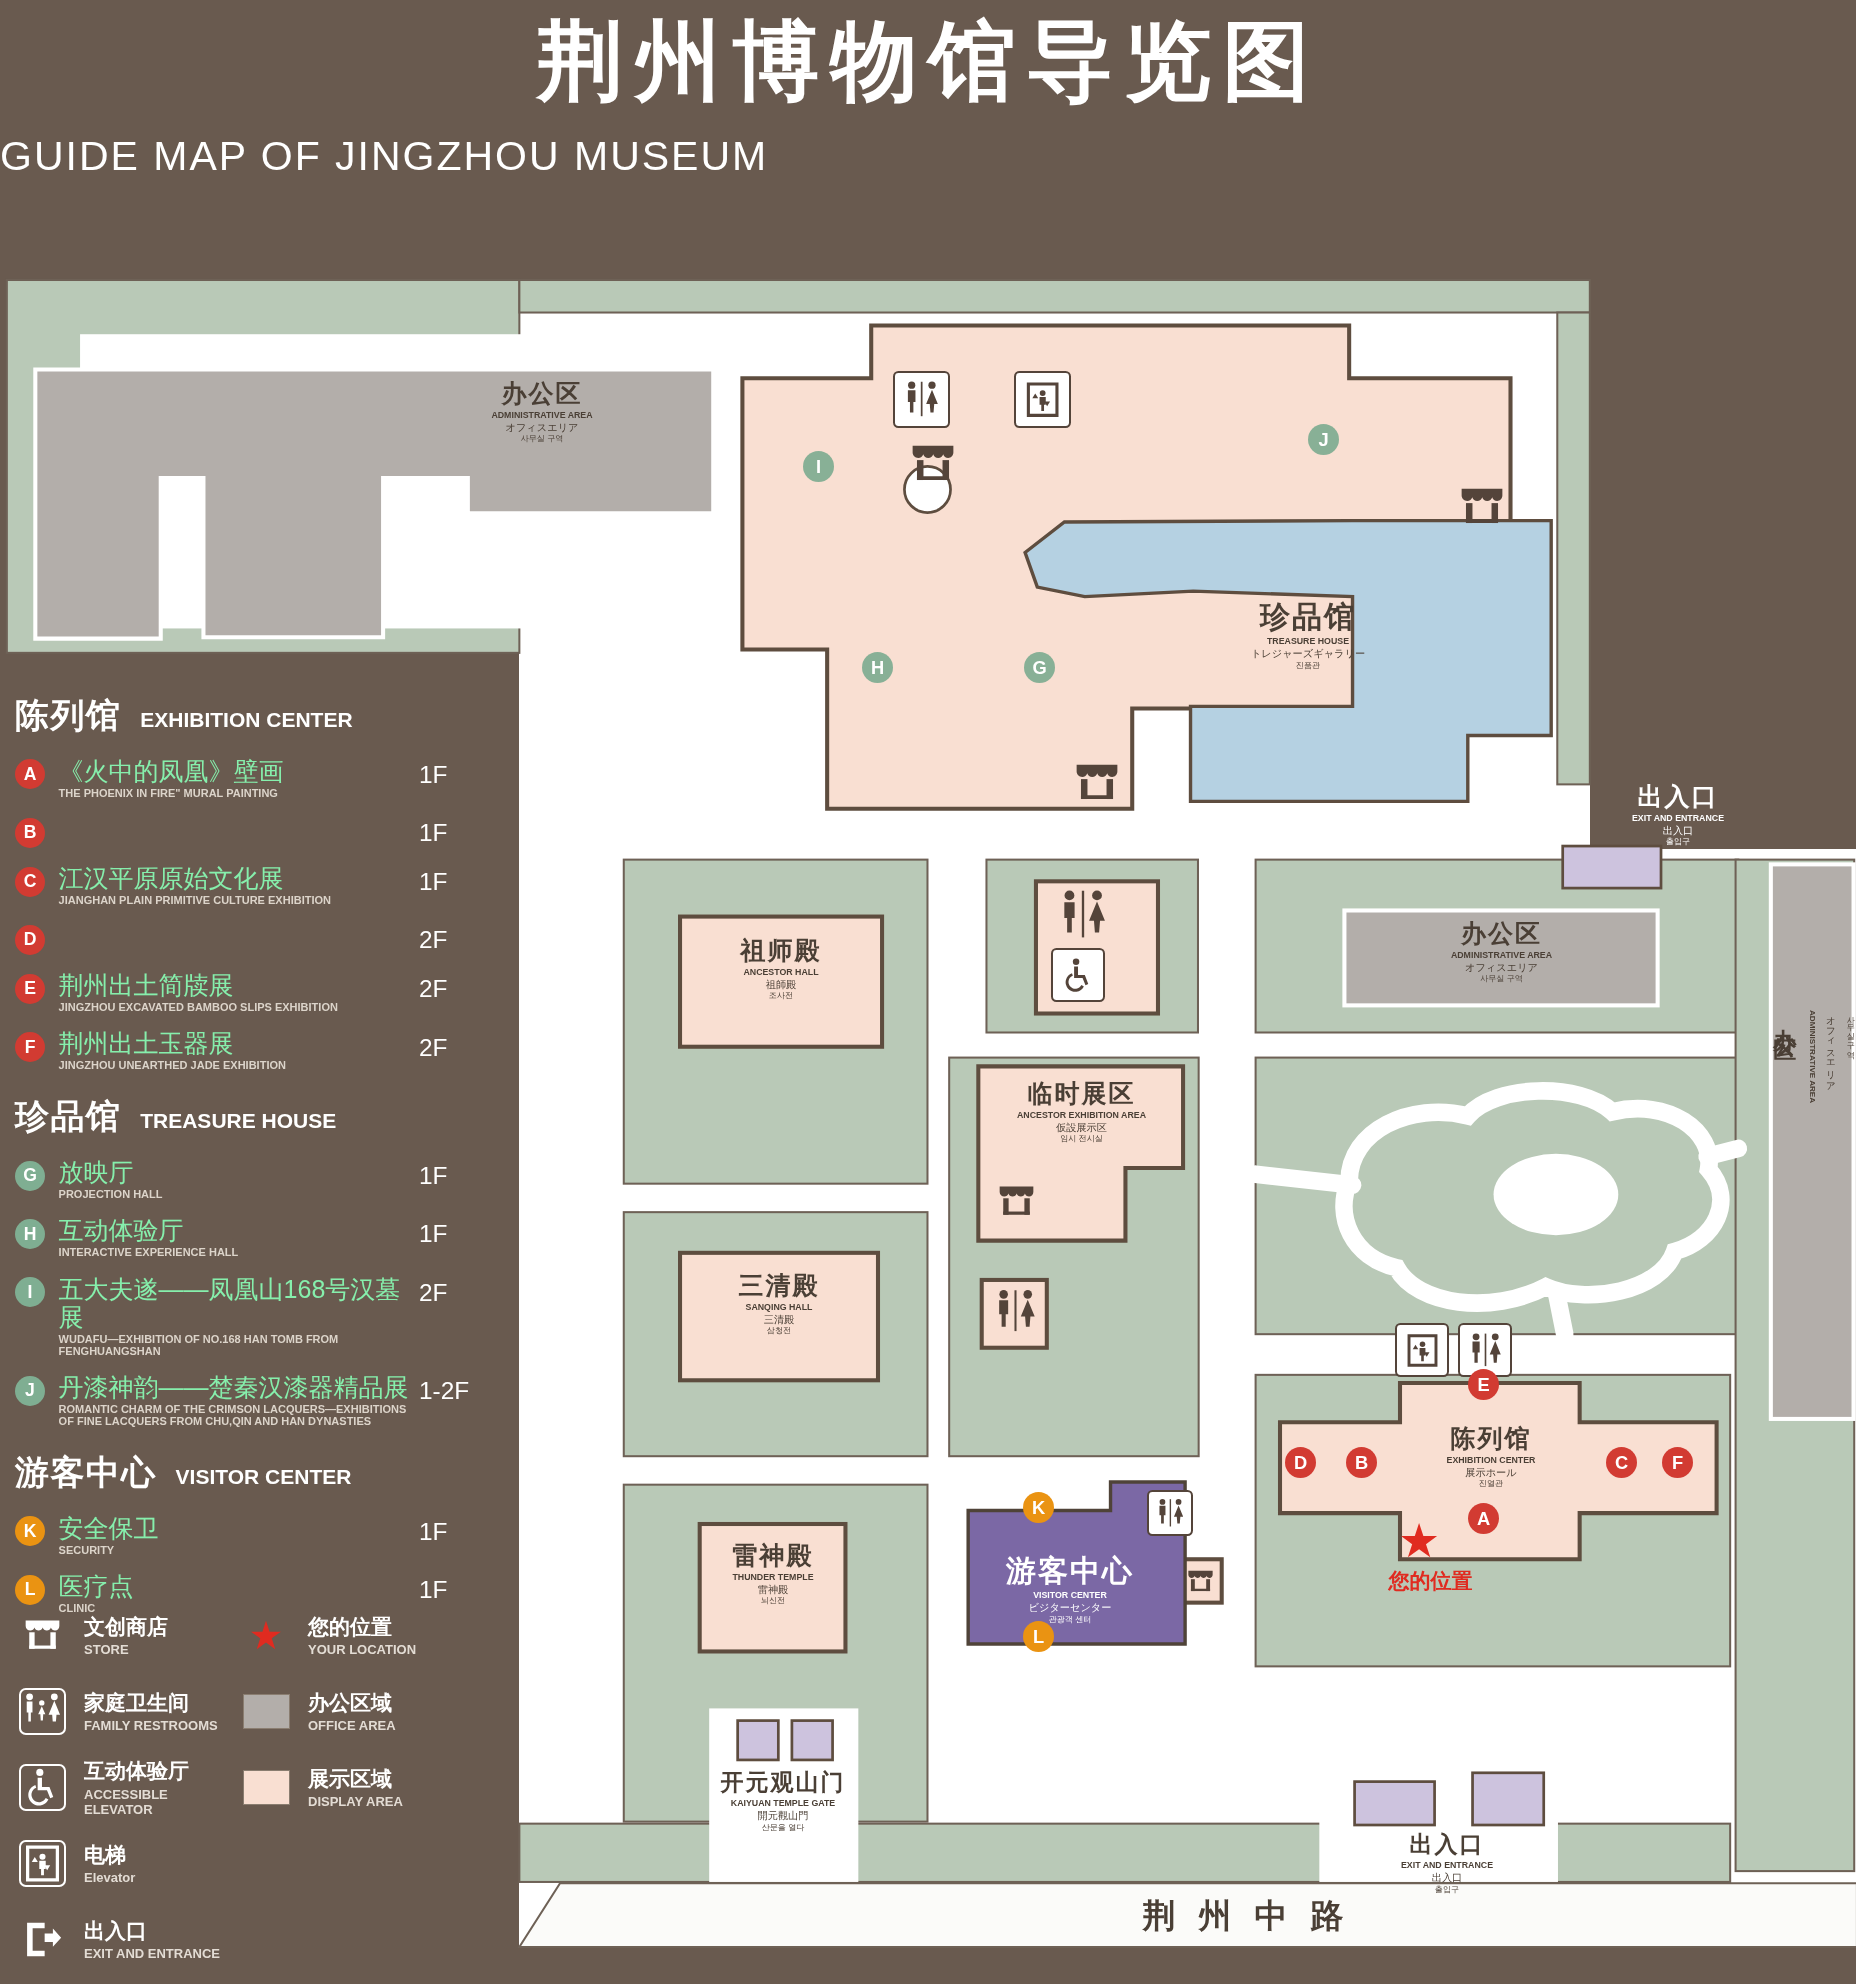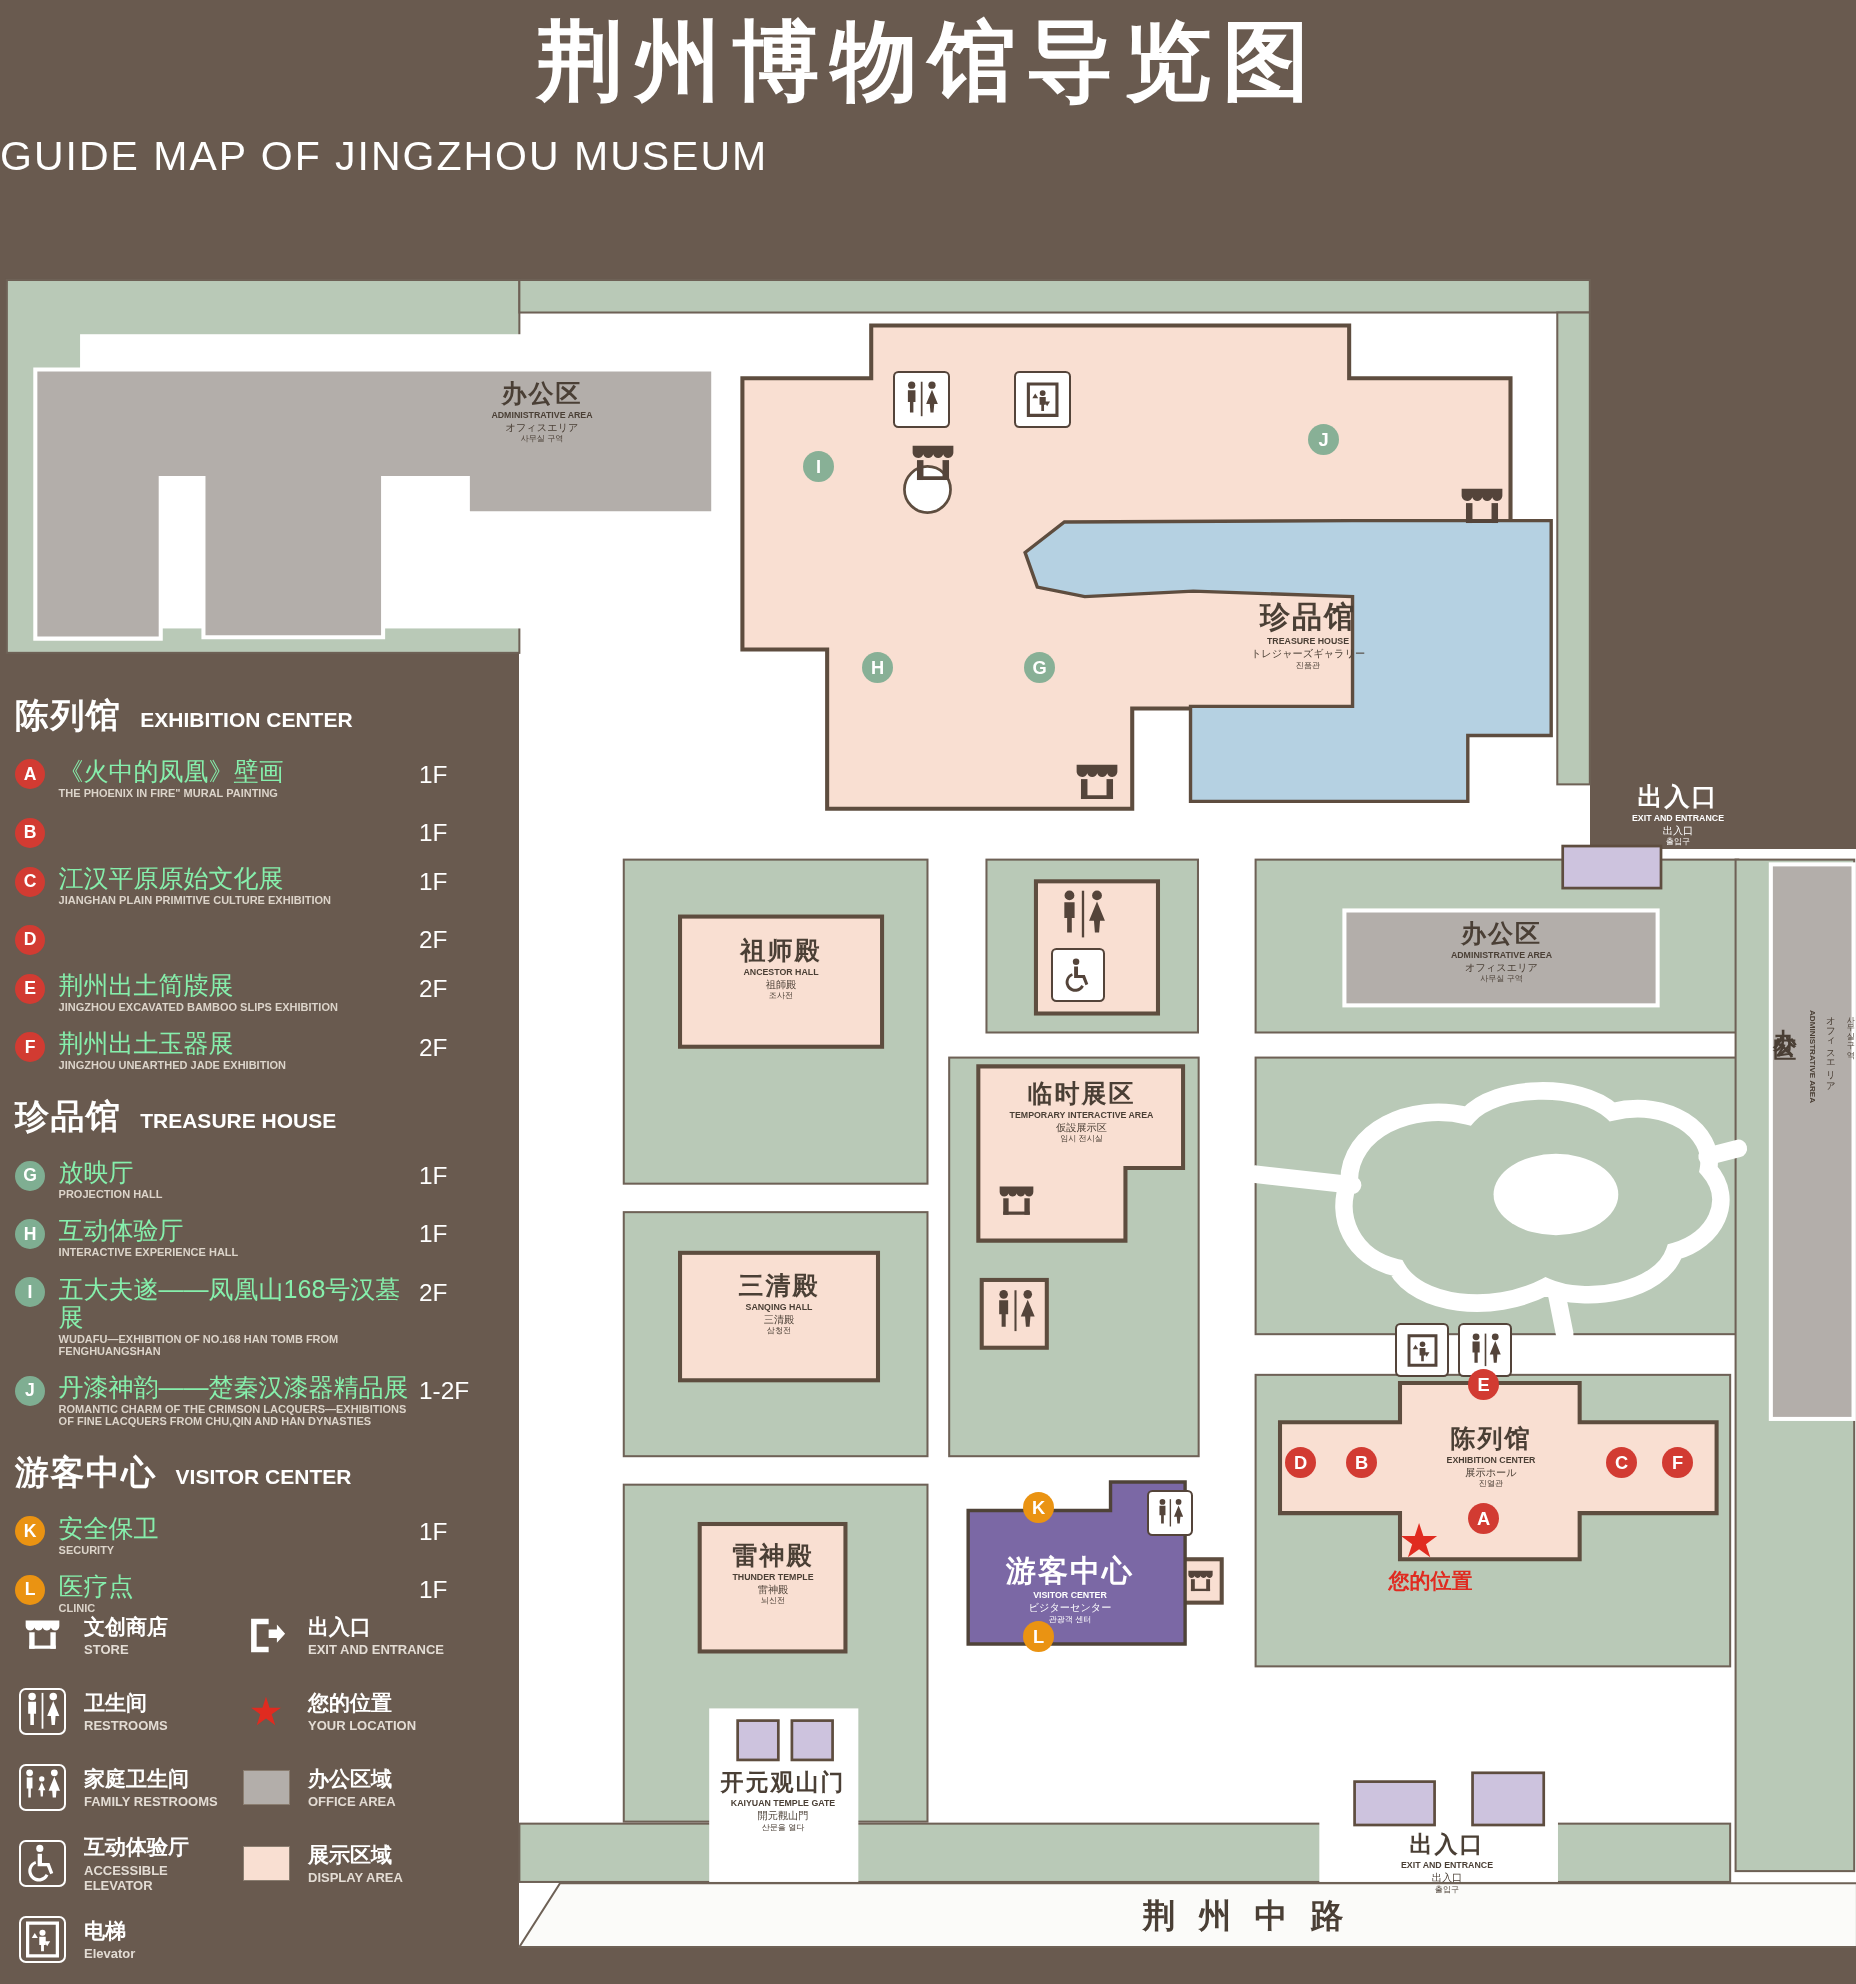--- a/index.html
+++ b/index.html
@@ -278,21 +278,21 @@
     <div class="l4">사무실 구역</div>
   </div>
   <div class="mlabel" style="left:690px;top:934px;width:182px">
     <div class="l1">祖师殿</div>
     <div class="l2">ANCESTOR HALL</div>
     <div class="l3">祖師殿</div>
     <div class="l4">조사전</div>
   </div>
   <div class="mlabel" style="left:990px;top:1077px;width:183px">
     <div class="l1">临时展区</div>
-    <div class="l2">TEMPORARY INTERACTIVE AREA</div>
+    <div class="l2">ANCESTOR EXHIBITION AREA</div>
     <div class="l3">仮設展示区</div>
     <div class="l4">임시 전시실</div>
   </div>
   <div class="mlabel" style="left:689px;top:1269px;width:180px">
     <div class="l1">三清殿</div>
     <div class="l2">SANQING HALL</div>
     <div class="l3">三清殿</div>
     <div class="l4">삼청전</div>
   </div>
   <div class="mlabel" style="left:705px;top:1539px;width:136px">
@@ -449,33 +449,20 @@
         </div>
       <div>
           <div class="zh">文创商店</div>
            <div class="en">STORE</div>
         </div>
     </div>
     <div class="sym">
       <div class="ic">
           <span class="lbox">
             <svg viewBox="0 0 24 24" fill="currentColor">
-              <use href="#sym-restroom"></use>
-            </svg>
-          </span>
-        </div>
-      <div>
-          <div class="zh">卫生间</div>
-           <div class="en">RESTROOMS</div>
-        </div>
-    </div>
-    <div class="sym">
-      <div class="ic">
-          <span class="lbox">
-            <svg viewBox="0 0 24 24" fill="currentColor">
               <use href="#sym-family"></use>
             </svg>
           </span>
         </div>
       <div>
           <div class="zh">家庭卫生间</div>
            <div class="en">FAMILY RESTROOMS</div>
         </div>
     </div>
     <div class="sym">

